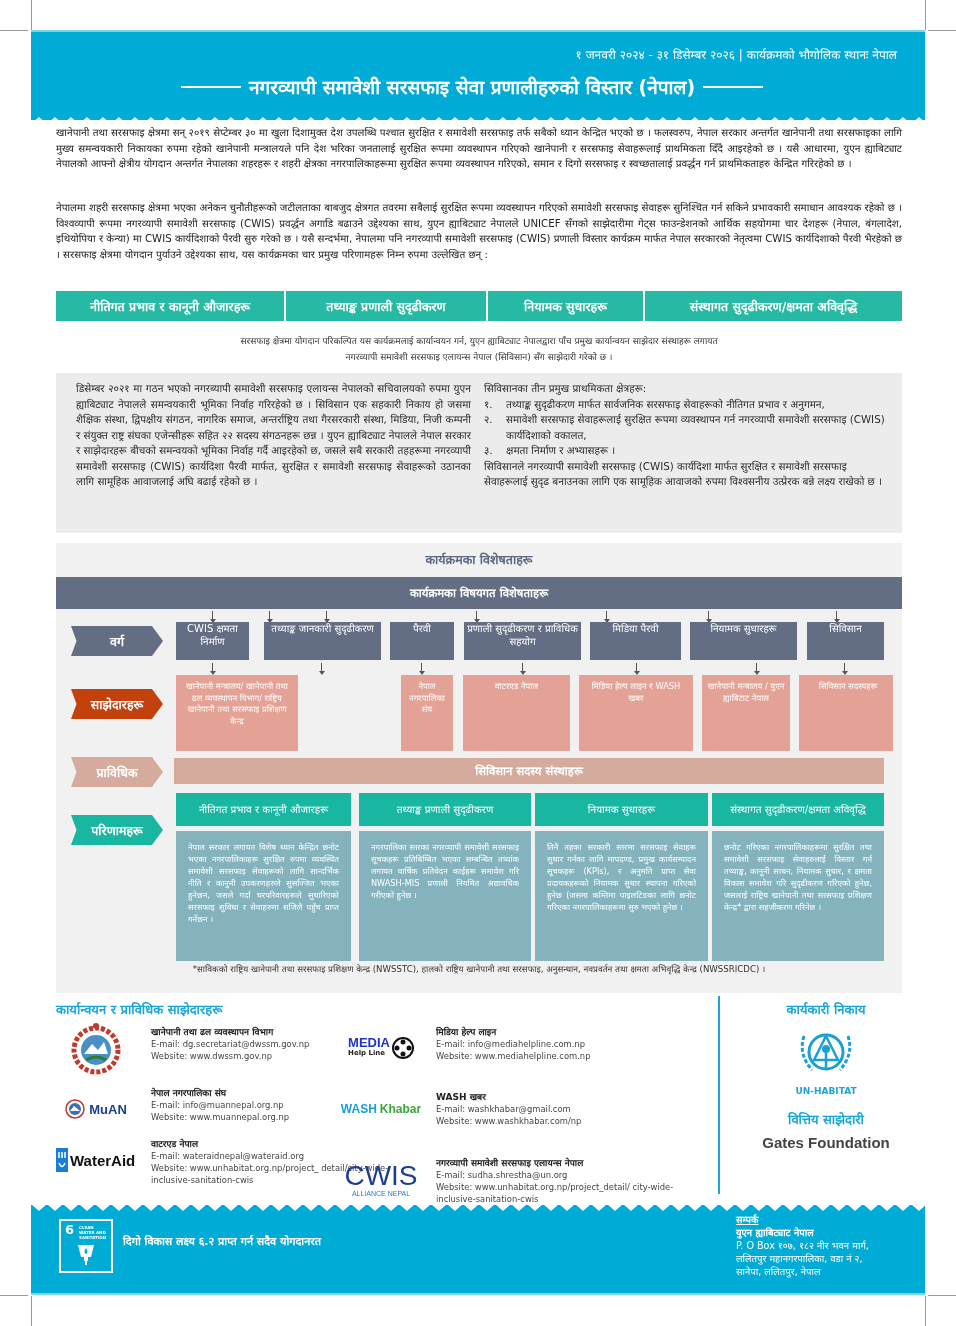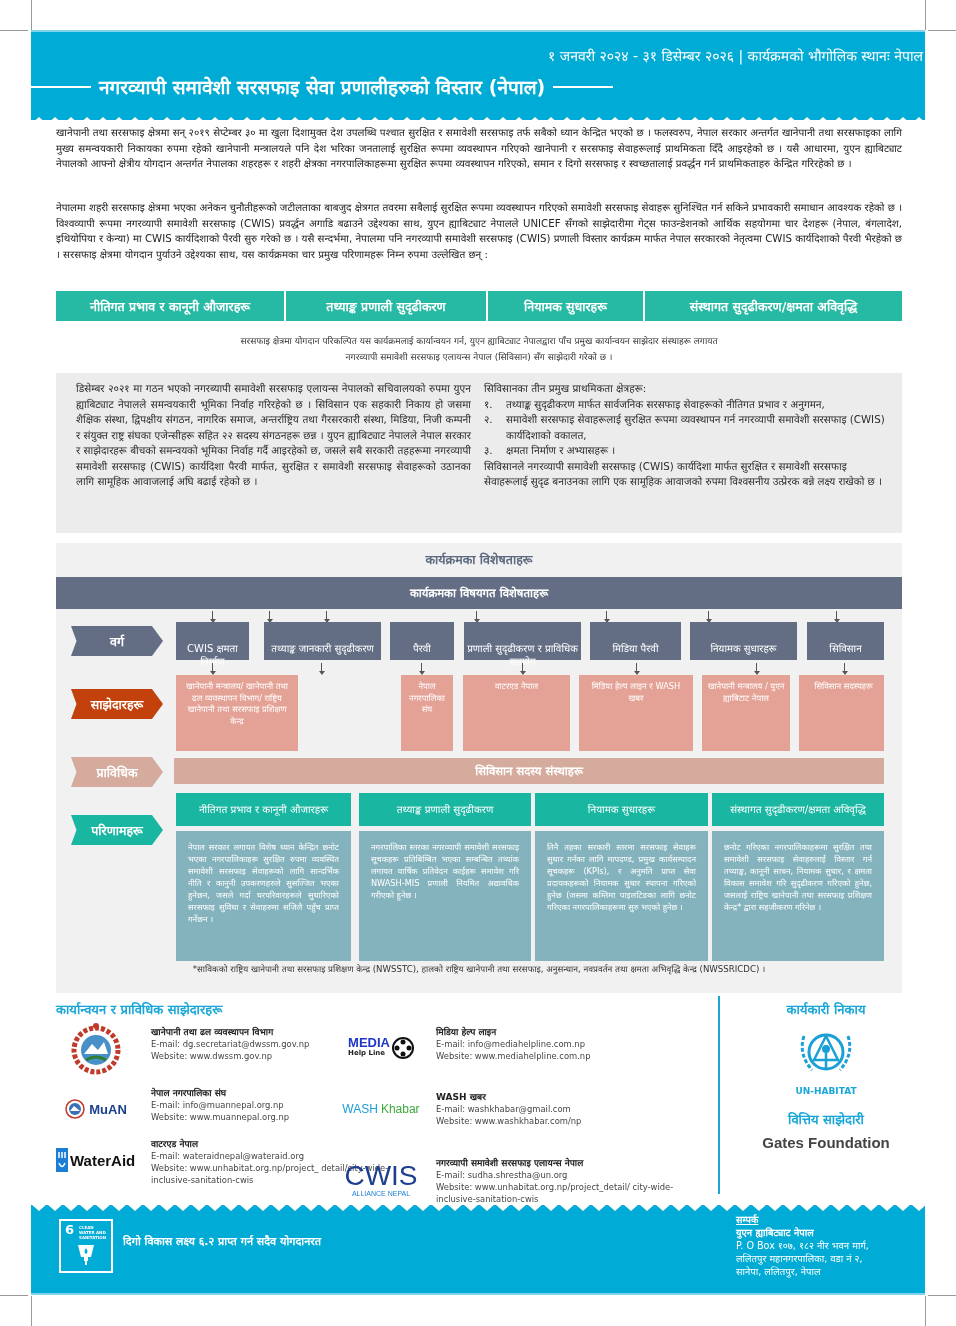--- a/index.html
+++ b/index.html
@@ -8,22 +8,22 @@
 
   
   .crop { position: absolute; background: #9a9a9a; }
   .crop.h { height: 1px; width: 28px; }
   .crop.v { width: 1px; height: 30px; }
 
   .page { position: absolute; left: 31px; top: 30px; width: 894px; height: 1265px; background: #fff; }
 
   
   .header { position: absolute; left: 0; top: 0; width: 894px; height: 90px; background: #00abd5; border-top: 2px solid #7fd3ea; }
-  .header .meta { position: absolute; right: 2px; top: 14px; color: #fff; font-size: 14px; }
-  .header .title-row { position: absolute; left: 0; right: 12px; top: 42px; display: flex; align-items: center; gap: 8px; }
+  .header .meta { position: absolute; right: 28px; top: 14px; color: #fff; font-size: 12px; }
+  .header .title-row { position: absolute; left: 0; right: 12px; top: 42px; display: flex; align-items: center; justify-content: center; gap: 8px; }
   .header .rule { width: 60px; height: 2px; background: #fff; }
   .header .title { color: #fff; font-size: 19px; font-weight: bold; }
   .wave { position: absolute; left: 0; width: 894px; height: 10px; }
 
   .intro { position: absolute; left: 25px; width: 846px; font-size: 10.2px; line-height: 15.5px; text-align: justify; color: #222; }
 
   
   .outcomes { position: absolute; left: 25px; top: 261px; width: 846px; height: 30px; display: flex; background: #fff; gap: 2px; }
   .outcomes .cell { background: #26b9a3; color: #fff; font-size: 12.5px; font-weight: bold; display: flex; align-items: center; justify-content: center; }
   .note { position: absolute; left: 25px; top: 303px; width: 846px; text-align: center; font-size: 9px; line-height: 16px; color: #333; }
@@ -34,21 +34,21 @@
   .alliance .right { position: absolute; left: 428px; top: 8px; width: 405px; font-size: 10.3px; line-height: 15.5px; }
   .alliance ol { list-style: none; }
   .alliance ol li { display: flex; gap: 8px; }
   .alliance ol li .num { width: 14px; flex: none; }
 
   
   .diagram { position: absolute; left: 25px; top: 513px; width: 846px; height: 450px; background: #f1f1f1; }
   .diagram .dtitle { position: absolute; left: 0; right: 0; top: 8px; text-align: center; font-size: 12.5px; color: #5d6a80; font-weight: bold; }
   .diagram .band { position: absolute; left: 0; top: 34px; width: 846px; height: 32px; background: #636e85; color: #fff; text-align: center; font-size: 11.5px; font-weight: bold; line-height: 32px; }
   .rowlabel { position: absolute; left: 15px; width: 92px; height: 30px; color: #fff; font-size: 12.5px; font-weight: bold; display: flex; align-items: center; justify-content: center; clip-path: polygon(0 0, 88% 0, 100% 50%, 88% 100%, 0 100%, 6% 50%); }
-  .catbox { position: absolute; top: 79px; height: 38px; background: #636e85; color: #fff; font-size: 10px; line-height: 13px; text-align: center; padding-top: 20px; }
+  .catbox { position: absolute; top: 79px; height: 38px; background: #636e85; color: #fff; font-size: 10px; line-height: 13px; text-align: center; padding-top: 0; }
   .partbox { position: absolute; top: 132px; height: 76px; background: #e4a195; color: #fff; font-size: 8.3px; line-height: 11.5px; text-align: center; padding-top: 6px; }
   .techbar { position: absolute; left: 118px; top: 215px; width: 710px; height: 26px; background: #d4ab9c; color: #fff; text-align: center; font-size: 11.5px; font-weight: bold; line-height: 26px; }
   .outhead { position: absolute; top: 250px; height: 33px; background: #19b6a2; color: #fff; font-size: 10.2px; text-align: center; line-height: 33px; }
   .outbody { position: absolute; top: 288px; height: 130px; background: #85b3bd; color: #fff; font-size: 8.2px; line-height: 12px; text-align: justify; padding: 10px 12px; }
   .arrow { position: absolute; width: 1px; background: #555; height: 9px; }
   .arrow::after { content: ""; position: absolute; left: -2.5px; bottom: -3px; border-left: 3px solid transparent; border-right: 3px solid transparent; border-top: 4px solid #555; }
   .footnote { position: absolute; left: 25px; top: 933px; width: 846px; text-align: center; font-size: 8.6px; color: #333; }
 
   
   .partners-title { position: absolute; left: 25px; top: 970px; color: #1aa7d8; font-size: 13px; font-weight: bold; }
@@ -167,21 +167,21 @@
     <div class="arrow" style="left:466px;top:120px;"></div>
     <div class="arrow" style="left:580px;top:120px;"></div>
     <div class="arrow" style="left:700px;top:120px;"></div>
     <div class="arrow" style="left:788px;top:120px;"></div>
 
     <div class="partbox" style="left:120px;width:122px;padding-left:4px;padding-right:4px;">खानेपानी मन्त्रालय/ खानेपानी तथा ढल व्यवस्थापन विभाग/ राष्ट्रिय खानेपानी तथा सरसफाइ प्रशिक्षण केन्द्र</div>
     <div class="partbox" style="left:345px;width:52px;padding-left:4px;padding-right:4px;">नेपाल नगरपालिका संघ</div>
     <div class="partbox" style="left:407px;width:107px;padding-left:4px;padding-right:4px;">वाटरएड नेपाल</div>
     <div class="partbox" style="left:523px;width:114px;padding-left:4px;padding-right:4px;">मिडिया हेल्प लाइन र WASH खबर</div>
     <div class="partbox" style="left:646px;width:88px;padding-left:4px;padding-right:4px;">खानेपानी मन्त्रालय / युएन ह्याबिटाट नेपाल</div>
-    <div class="partbox" style="left:743px;width:85px;padding-left:8px;padding-right:4px;">सिविसान सदस्यहरू</div>
+    <div class="partbox" style="left:743px;width:94px;padding-left:8px;padding-right:4px;">सिविसान सदस्यहरू</div>
 
     <div class="techbar">सिविसान सदस्य संस्थाहरू</div>
 
     <div class="outhead" style="left:120px;width:175px;">नीतिगत प्रभाव र कानूनी औजारहरू</div>
     <div class="outhead" style="left:303px;width:172px;">तथ्याङ्क प्रणाली सुदृढीकरण</div>
     <div class="outhead" style="left:479px;width:173px;">नियामक सुधारहरू</div>
     <div class="outhead" style="left:656px;width:172px;">संस्थागत सुदृढीकरण/क्षमता अविवृद्धि</div>
 
     <div class="outbody" style="left:120px;width:175px;">नेपाल सरकार लगायत विशेष ध्यान केन्द्रित छनोट भएका नगरपालिकाहरू सुरक्षित रुपमा व्यवस्थित समावेशी सरसफाइ सेवाहरूको लागि सान्दर्भिक नीति र कानुनी उपकरणहरुले सुसज्जित भएका हुनेछन, जसले गर्दा घरपरिवारहरूले सुधारिएको सरसफाइ सुविधा र सेवाहरुमा सजिलै पहुँच प्राप्त गर्नेछन ।</div>
     <div class="outbody" style="left:303px;width:172px;">नगरपालिका स्तरका नगरव्यापी समावेशी सरसफाइ सूचकहरू प्रतिबिम्बित भएका सम्बन्धित तथ्यांक लगायत वार्षिक प्रतिवेदन काईहरू समावेश गरि NWASH-MIS प्रणाली नियमित अद्यावधिक गरीएको हुनेछ ।</div>
@@ -241,21 +241,21 @@
       <span style="color:#1b3f8f;font-weight:bold;font-size:13px;font-family:'Liberation Sans',sans-serif;">MuAN</span>
     </div>
     <div class="txt">
       <div class="name">नेपाल नगरपालिका संघ</div>
       <div>E-mail: info@muannepal.org.np</div>
       <div>Website: www.muannepal.org.np</div>
     </div>
   </div>
 
   <div class="pitem" style="left:310px;top:1057px;">
-    <div class="logo" style="gap:3px;font-family:'Liberation Sans',sans-serif;font-weight:normal;font-size:12px;">
+    <div class="logo" style="gap:3px;font-family:'Liberation Sans',sans-serif;font-weight:bold;font-size:12px;">
       <span style="color:#1a9fd6;">WASH</span>
       <span style="color:#3aa93a;">Khabar</span>
     </div>
     <div class="txt" style="top:4px;">
       <div class="name">WASH खबर</div>
       <div>E-mail: washkhabar@gmail.com</div>
       <div>Website: www.washkhabar.com/np</div>
     </div>
   </div>
 

